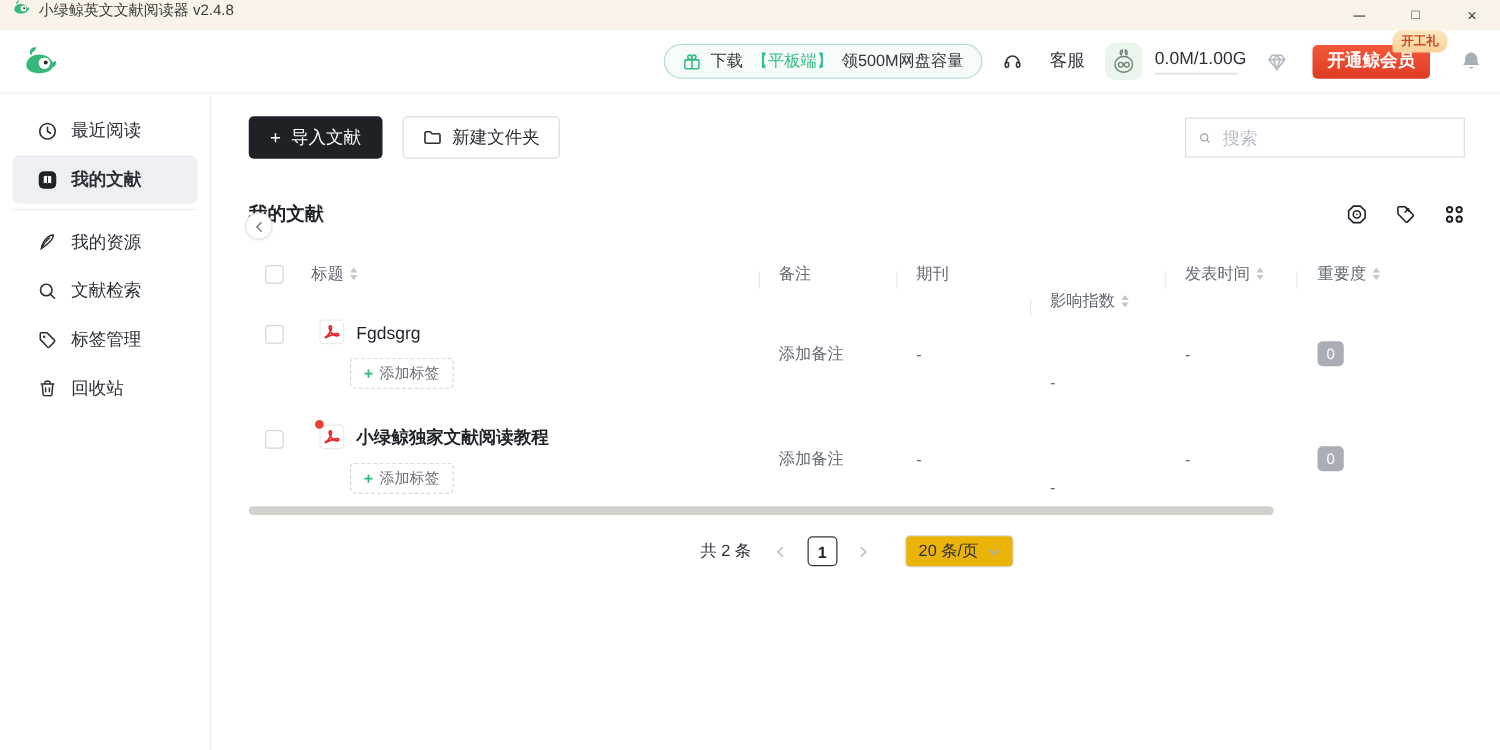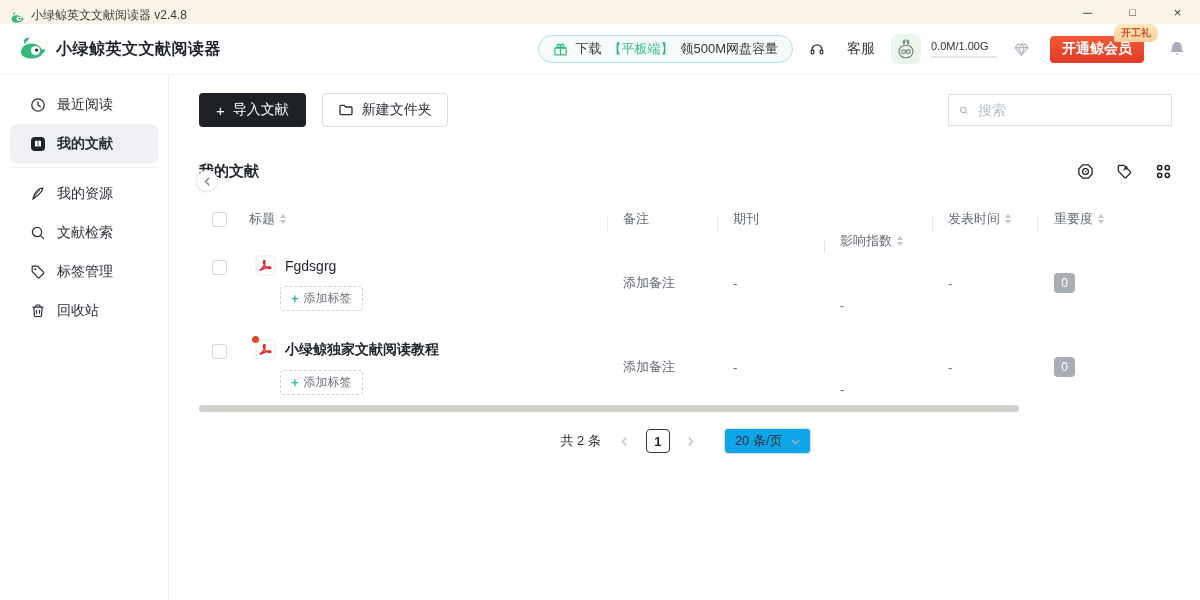--- a/index.html
+++ b/index.html
@@ -1,38 +1,38 @@
 <!DOCTYPE html>
 <html><head>
 <meta charset="utf-8">
 <style>
   html,body{margin:0;padding:0;background:#e9e9e9;}
   *{box-sizing:border-box;}
   .app{position:relative;width:1200px;height:600px;background:#fff;font-family:"Liberation Sans","DejaVu Sans",sans-serif;color:#1f2329;overflow:hidden;}
 
   
-  .titlebar{height:24px;background:#faf4e8;display:flex;align-items:flex-end;padding-left:10px;position:relative;}
+  .titlebar{height:24px;background:#faf4e8;display:flex;align-items:flex-start;padding-left:10px;position:relative;}
   .titlebar .tb-logo{width:15px;height:12px;margin-right:6px;}
   .titlebar .tb-title{font-size:12px;color:#3a3a3a;}
   .win-controls{position:absolute;right:0;top:0;height:24px;display:flex;}
   .win-btn{width:45px;height:24px;display:flex;align-items:center;justify-content:center;font-size:13px;color:#3a3a3a;cursor:default;}
   .win-btn.max{font-size:11px;}
 
   
   .header{height:51px;background:#fff;border-bottom:1px solid #f1f1f1;display:flex;align-items:center;justify-content:space-between;padding:0 10px 0 18px;}
   .brand{display:flex;align-items:center;gap:8px;}
   .brand svg{width:30px;height:24px;}
   .brand-name{font-size:16px;font-weight:700;color:#1f2329;letter-spacing:.5px;}
   .header-right{display:flex;align-items:center;gap:16px;}
   .download-pill{display:flex;align-items:center;gap:7px;height:28px;padding:0 14px;border:1px solid #b3e2ca;background:#f4fbf8;border-radius:15px;font-size:13px;color:#34383e;cursor:pointer;}
   .download-pill .hl{color:#2fbd7f;}
   .support{display:flex;align-items:center;gap:22px;font-size:14px;color:#34383e;cursor:pointer;}
   .avatar{width:30px;height:30px;border-radius:8px;background:#eaf5ec;display:flex;align-items:center;justify-content:center;}
   .storage{display:flex;flex-direction:column;margin-left:-6px;}
-  .storage-text{font-size:11px;color:#2c3036;}
+  .storage-text{font-size:14px;color:#2c3036;}
   .storage-bar{width:66px;height:2px;background:#e4e7ea;border-radius:1px;margin-top:4px;}
   .member-wrap{position:relative;margin-left:4px;}
   .member-btn{height:27px;padding:0 12px;border:none;border-radius:4px;background:linear-gradient(180deg,#f25a38,#e03a25);color:#fff;font-size:14px;font-weight:700;font-family:inherit;cursor:pointer;}
   .member-badge{position:absolute;top:-12px;right:-14px;background:linear-gradient(180deg,#fde8c3,#fad096);color:#cf4a26;font-size:10px;font-weight:700;padding:2px 7px;border-radius:8px 8px 8px 2px;white-space:nowrap;}
   .bell{margin-left:8px;margin-right:4px;display:flex;cursor:pointer;}
 
   
   .body{display:flex;height:525px;position:relative;}
   .sidebar{width:169px;border-right:1px solid #ebedf0;padding-top:10px;flex-shrink:0;}
   .side-item{height:39px;margin:0 10px;display:flex;align-items:center;gap:11px;padding-left:20px;font-size:14px;color:#2a2f36;border-radius:6px;cursor:pointer;}
@@ -90,21 +90,21 @@
   .note-action{cursor:pointer;}
   .imp-badge{width:21px;height:20px;background:#a9adb4;border-radius:4px;color:#fff;font-size:12px;display:flex;align-items:center;justify-content:center;}
 
   
   .hscroll{margin-top:-4px;height:7px;position:relative;}
   .hscroll .thumb{position:absolute;left:0;top:0;width:820px;height:7px;background:#d2d2cd;border-radius:4px;cursor:pointer;}
   .pagination{margin-top:16px;display:flex;align-items:center;justify-content:center;gap:9px;font-size:13px;color:#2a2f36;}
   .pg-total{margin-right:3px;}
   .pg-btn{width:24px;height:24px;display:flex;align-items:center;justify-content:center;background:none;border:none;cursor:pointer;padding:0;}
   .pg-page{width:24px;height:24px;border:1px solid #33373d;border-radius:4px;background:#fff;font-size:13px;font-weight:700;color:#1f2329;display:flex;align-items:center;justify-content:center;font-family:inherit;cursor:pointer;}
-  .pg-size{margin-left:12px;height:26px;border:1px solid #dcdfe3;border-radius:4px;padding:0 10px;display:flex;align-items:center;gap:8px;cursor:pointer;background:#0ea5e9;}
+  .pg-size{margin-left:12px;height:26px;border:1px solid #dcdfe3;border-radius:4px;padding:0 10px;display:flex;align-items:center;gap:8px;cursor:pointer;background:#eab308;}
 </style>
 </head>
 <body>
 
 <div class="app">
 
   <div class="titlebar">
     <svg class="tb-logo" viewBox="0 0 30 24">
       <path d="M7 6C6 3.5 7.5 1.5 10 1.5 9.7 2.7 8.8 3.6 8 4" fill="none" stroke="#35b879" stroke-width="1.6" stroke-linecap="round"></path>
       <path d="M3 15.5C3 10 7.5 6.5 13.5 6.5c5.5 0 9.5 3 10.5 6.5l2.5-1.5c.8 2 0 4.5-2.5 5.5-1.5 3-5.5 4.5-10.5 4.5S3.5 19.5 3 15.5z" fill="#35b879"></path>
@@ -120,21 +120,20 @@
   </div>
 
   <div class="header">
     <div class="brand">
       <svg viewBox="0 0 30 24">
         <path d="M7 6C6 3.5 7.5 1.5 10 1.5 9.7 2.7 8.8 3.6 8 4" fill="none" stroke="#35b879" stroke-width="1.6" stroke-linecap="round"></path>
         <path d="M3 15.5C3 10 7.5 6.5 13.5 6.5c5.5 0 9.5 3 10.5 6.5l2.5-1.5c.8 2 0 4.5-2.5 5.5-1.5 3-5.5 4.5-10.5 4.5S3.5 19.5 3 15.5z" fill="#35b879"></path>
         <circle cx="17.5" cy="13.5" r="4.6" fill="#fff"></circle>
         <circle cx="18.6" cy="13" r="1.6" fill="#2a2a2a"></circle>
       </svg>
-      <span class="brand-name">小绿鲸英文文献阅读器</span>
     </div>
 
     <div class="header-right">
       <div class="download-pill">
         <svg width="15" height="15" viewBox="0 0 16 16" fill="none" stroke="#2fbd7f" stroke-width="1.3">
           <rect x="2" y="6.2" width="12" height="7.6" rx="1"></rect>
           <path d="M2 6.2h12M8 6.2v7.6"></path>
           <path d="M8 6C6 6 4.5 5 4.5 3.8 4.5 2.8 5.3 2.2 6.2 2.2 7.6 2.2 8 4 8 6zm0 0c2 0 3.5-1 3.5-2.2 0-1-.8-1.6-1.7-1.6C8.4 2.2 8 4 8 6z"></path>
         </svg>
         <span>下载</span>

